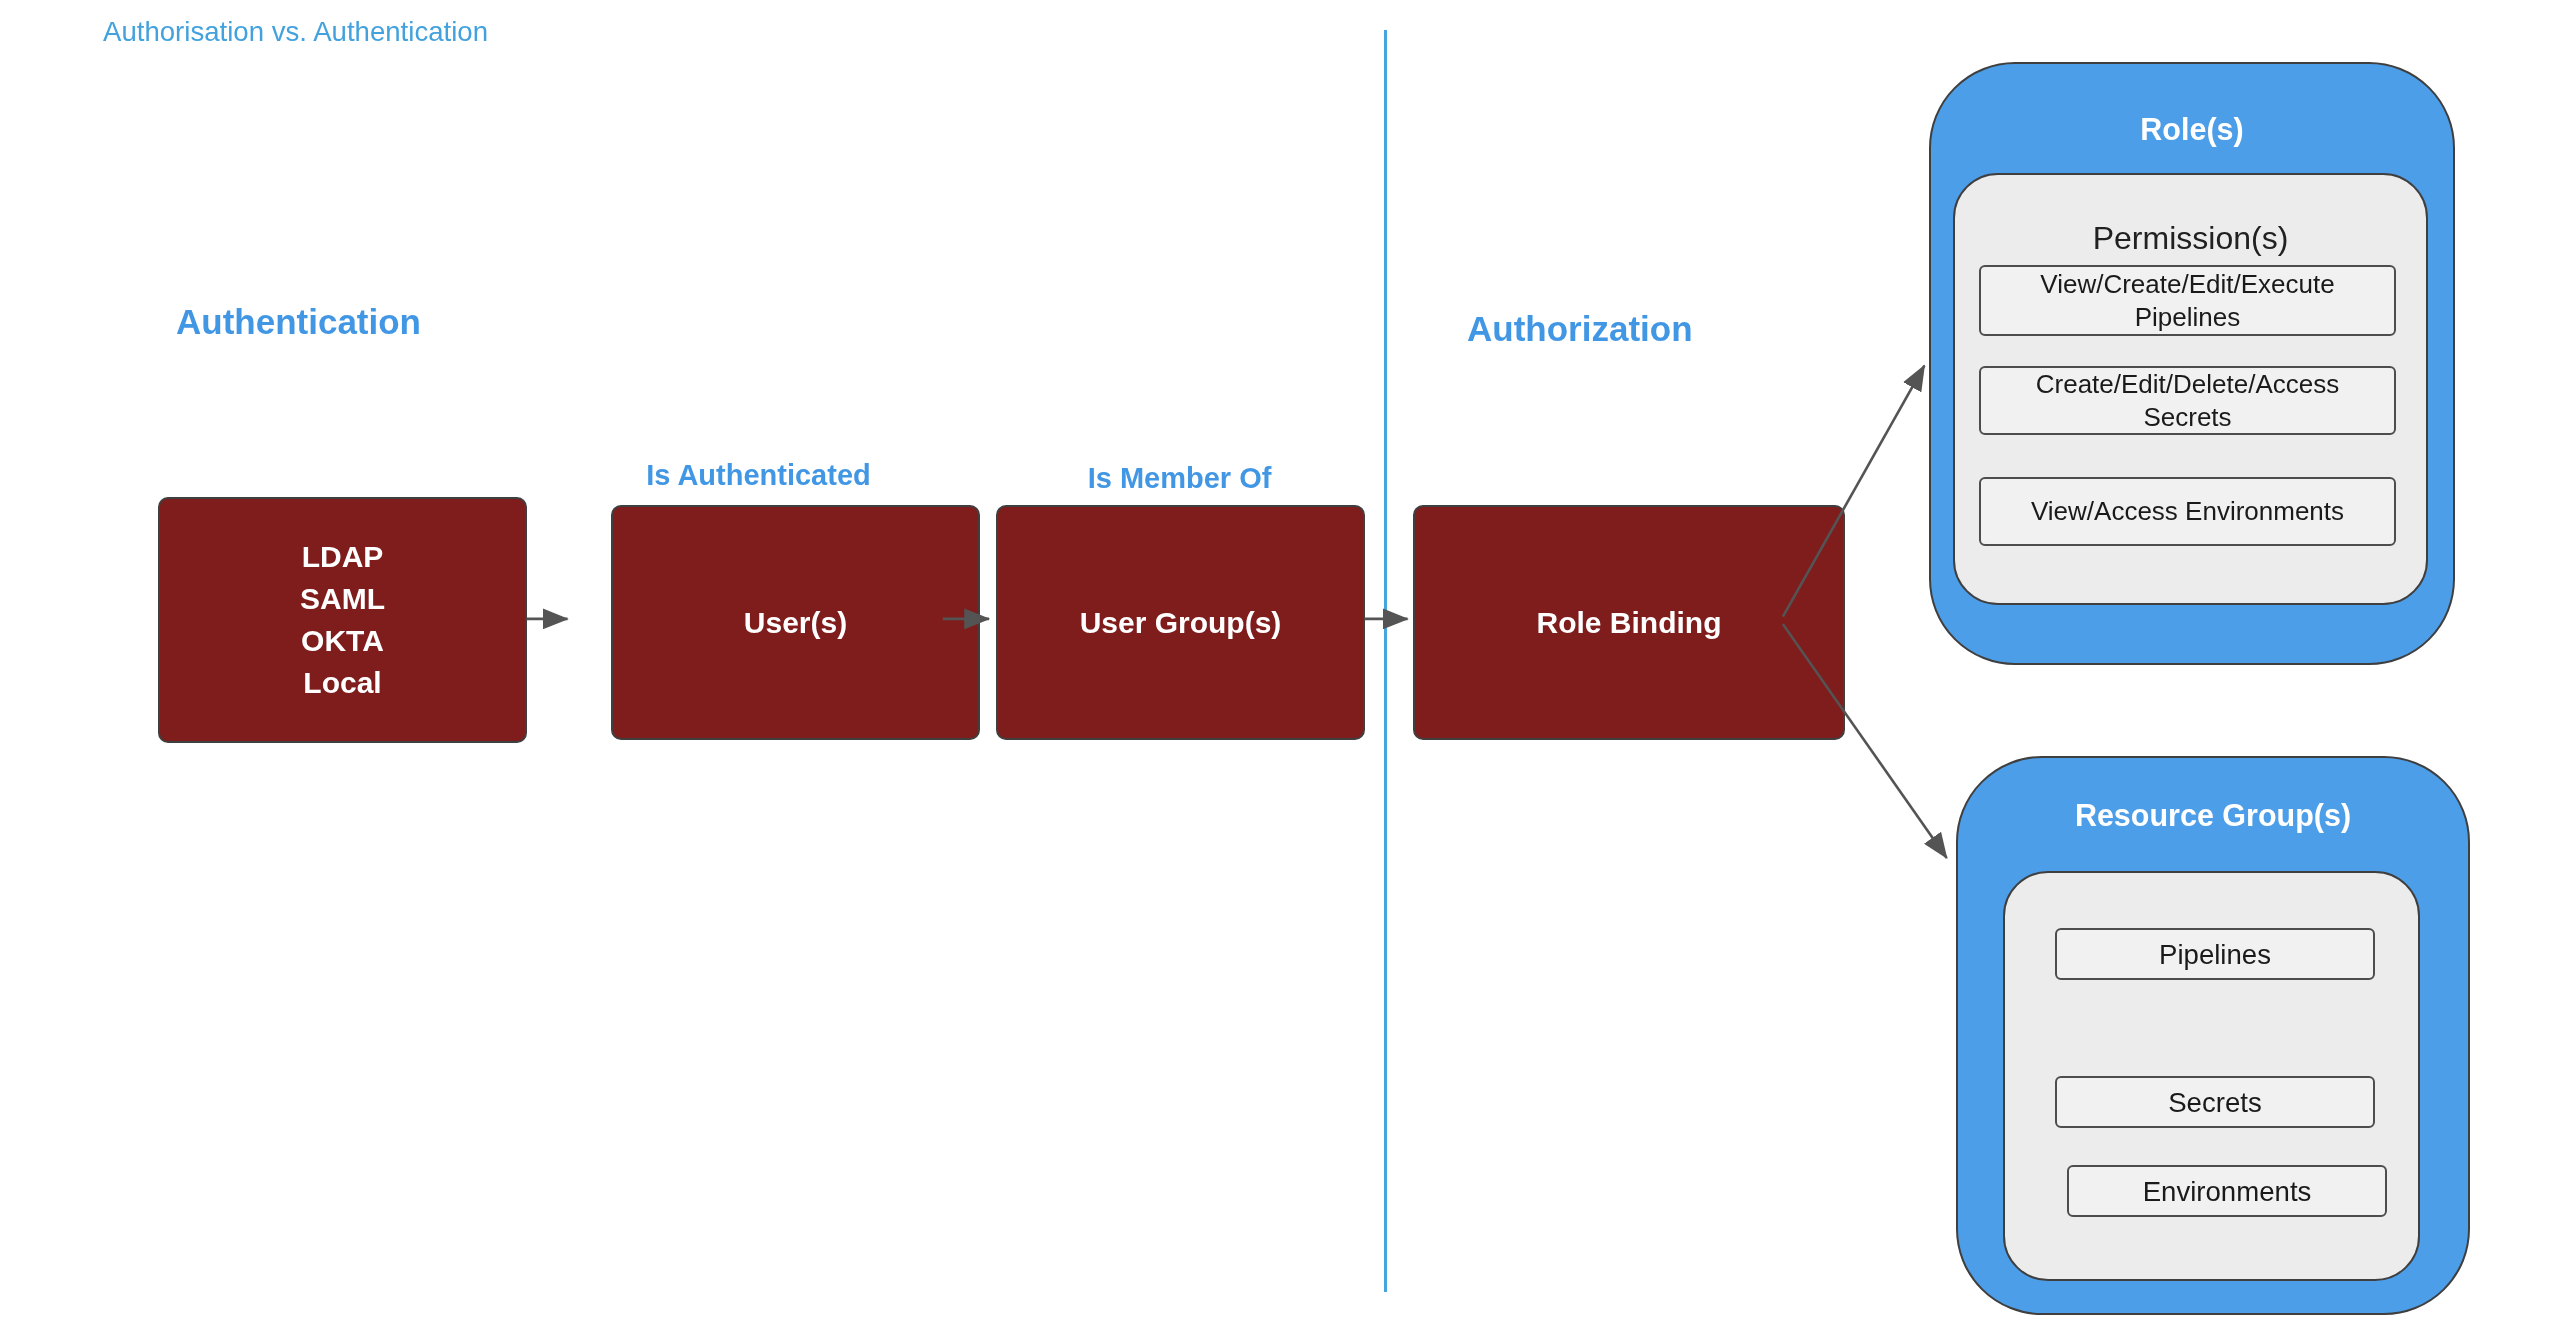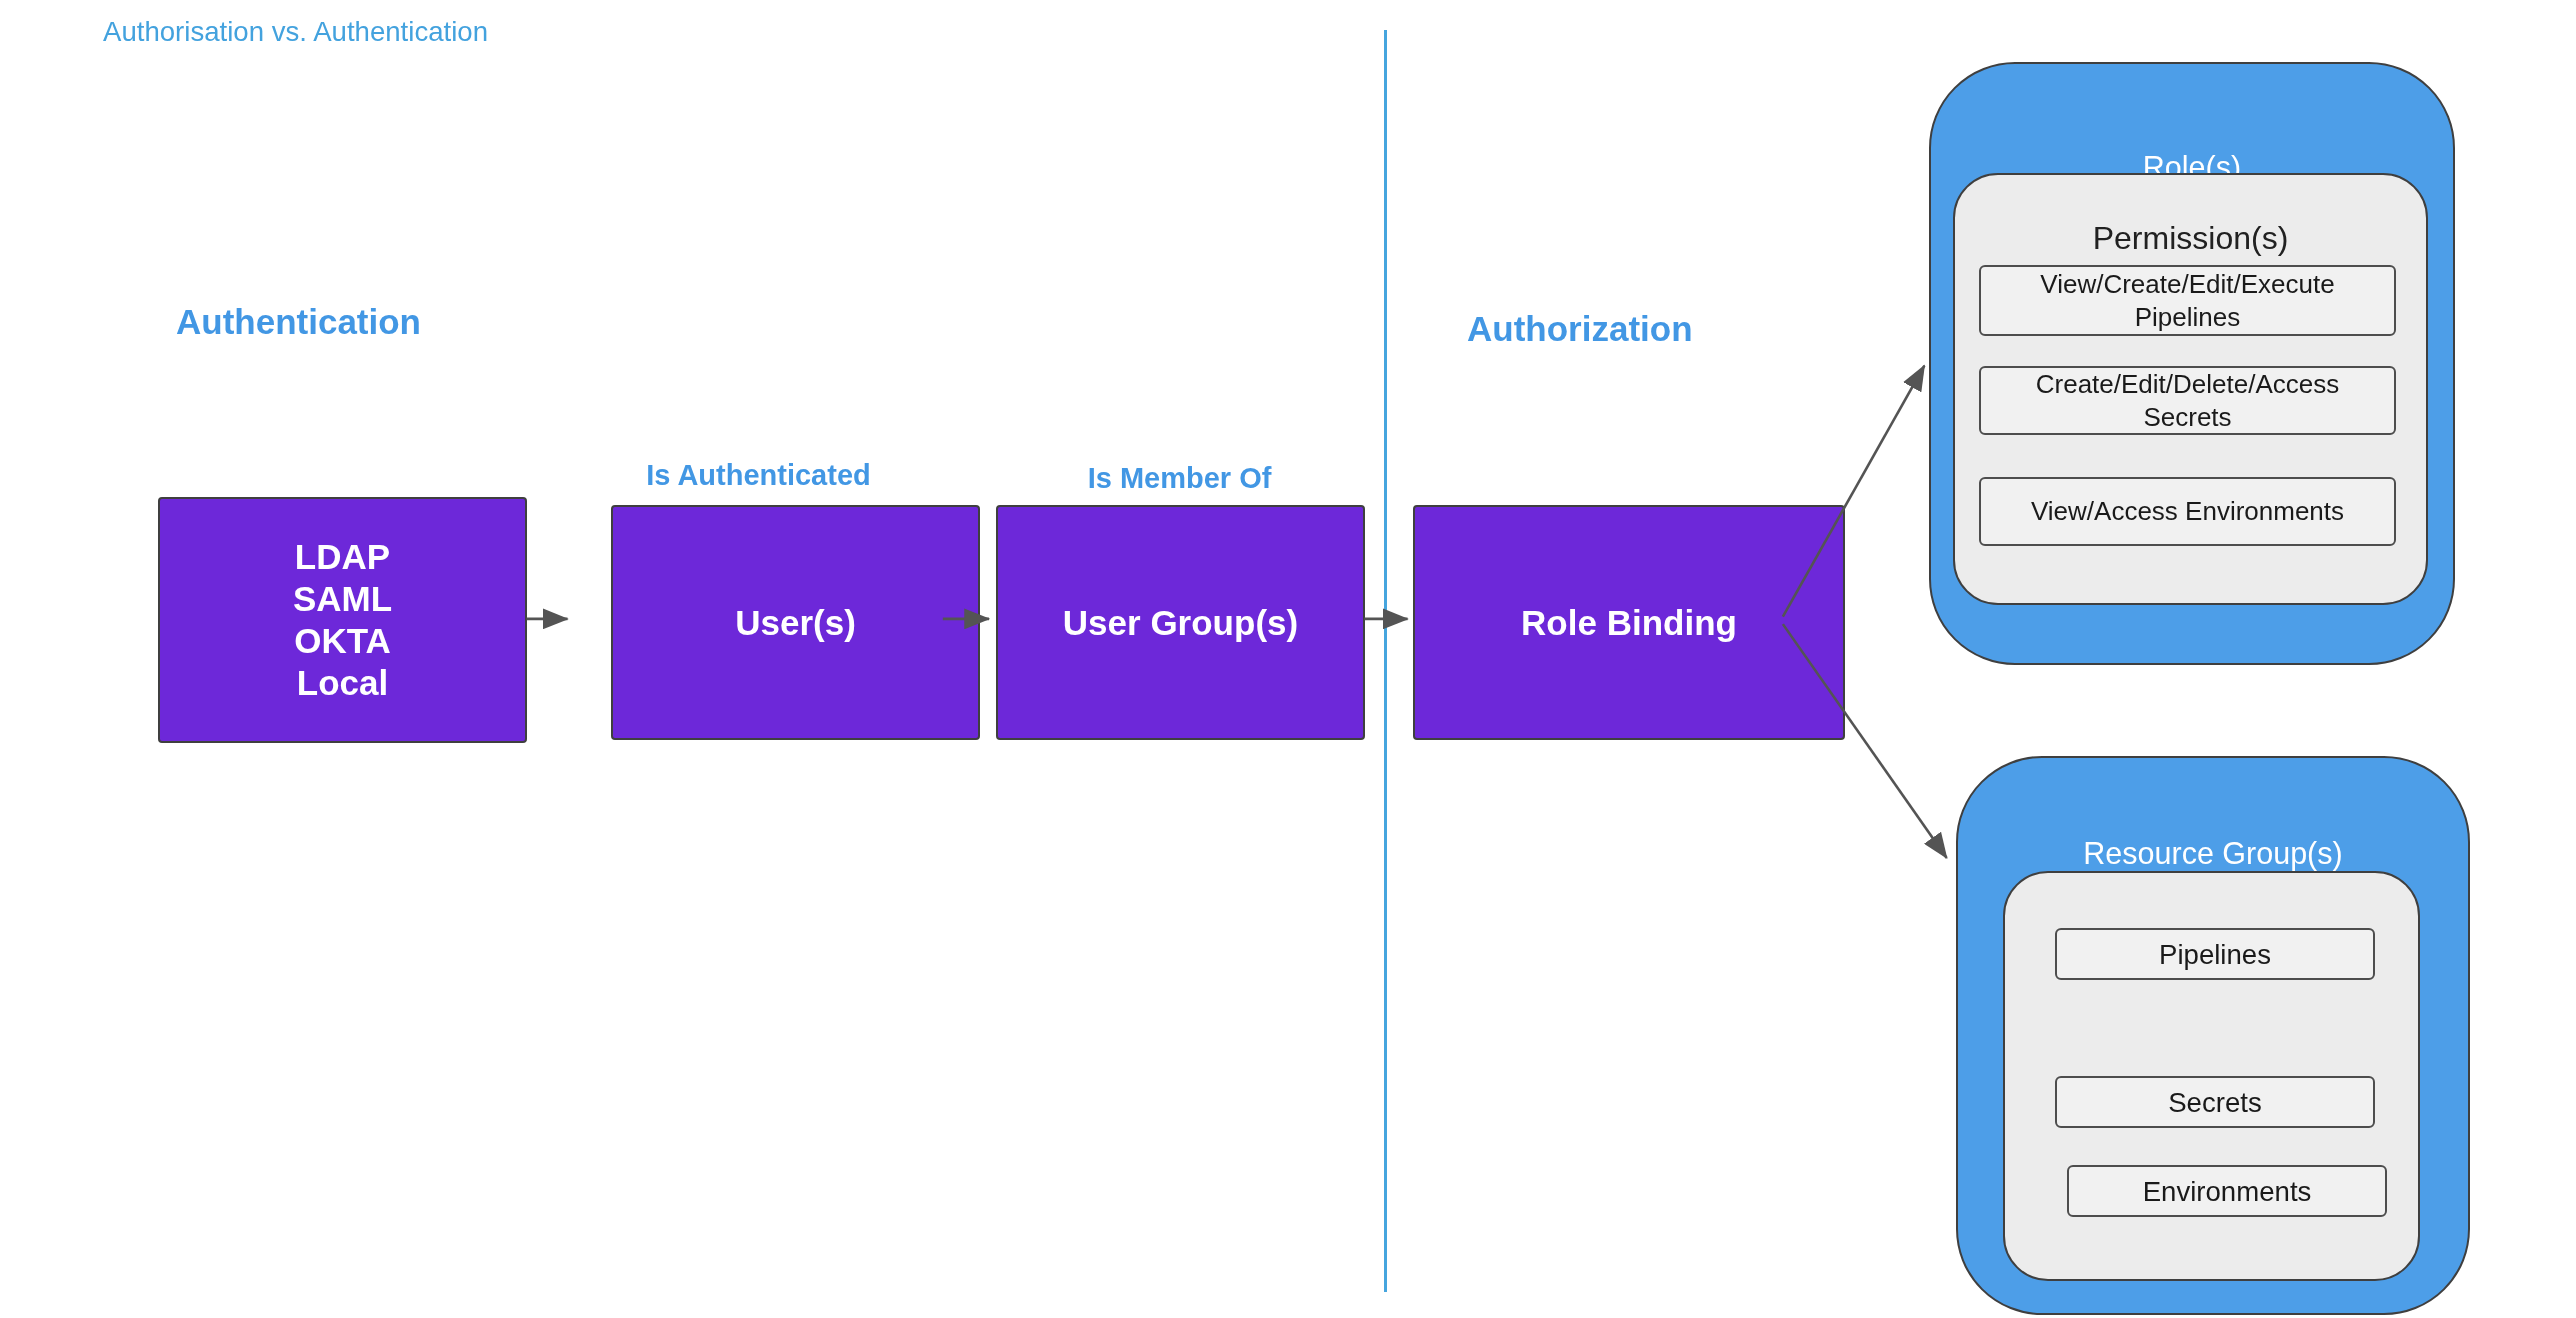--- a/index.html
+++ b/index.html
@@ -33,26 +33,26 @@
   .heading-authentication { left: 176px; top: 302px; }
   .heading-authorization  { left: 1467px; top: 309px; }
 
   .divider {
     left: 1384px; top: 30px;
     width: 3px; height: 1262px;
     background: #46A5DE;
   }
 
   .flow-box {
-    background: #6d28d9;
+    background: #7f1d1d;
     border: 2.2px solid #3F3F3F;
-    border-radius: 4px;
+    border-radius: 10px;
     color: #ffffff;
     font-weight: 700;
-    font-size: 35px;
+    font-size: 30px;
     display: flex;
     align-items: center;
     justify-content: center;
     text-align: center;
     box-sizing: border-box;
   }
   .box-idp          { left: 158px;  top: 497px; width: 369px; height: 246px; }
   .box-users        { left: 574px;  top: 505px; width: 369px; height: 235px; margin-left: 37px; }
   .box-groups       { left: 996px; top: 505px; width: 369px; height: 235px; }
   .box-rolebinding  { left: 1413px; top: 505px; width: 432px; height: 235px; }
@@ -73,25 +73,24 @@
     background: #4D9EE8;
     border: 2.2px solid #3F3F3F;
     border-radius: 86px;
     box-sizing: border-box;
   }
   .roles-outer    { left: 1929px; top: 62px;   width: 526px; height: 603px; }
   .resource-outer { left: 1956px; top: 756px; width: 514px; height: 559px; }
 
   .group-title {
     color: #ffffff;
-    font-weight: 400;
+    font-weight: 700;
     font-size: 30.5px;
     text-align: center;
     white-space: nowrap;
-    margin-top: 38px;
   }
   .roles-title    { left: 1929px; top: 112px;  width: 526px; }
   .resource-title { left: 1956px; top: 798px; width: 514px; }
 
   .inner-container {
     background: #ECECEC;
     border: 2.2px solid #3F3F3F;
     border-radius: 45px;
     box-sizing: border-box;
   }

